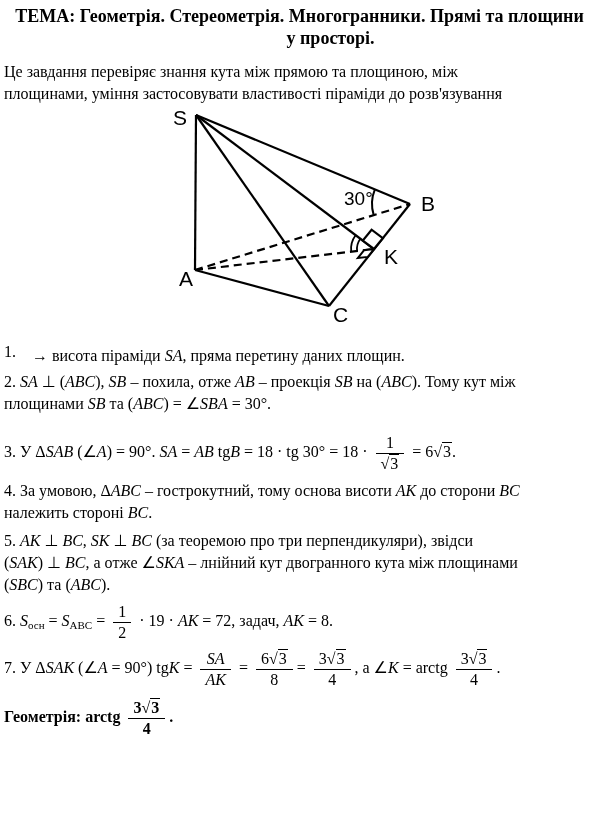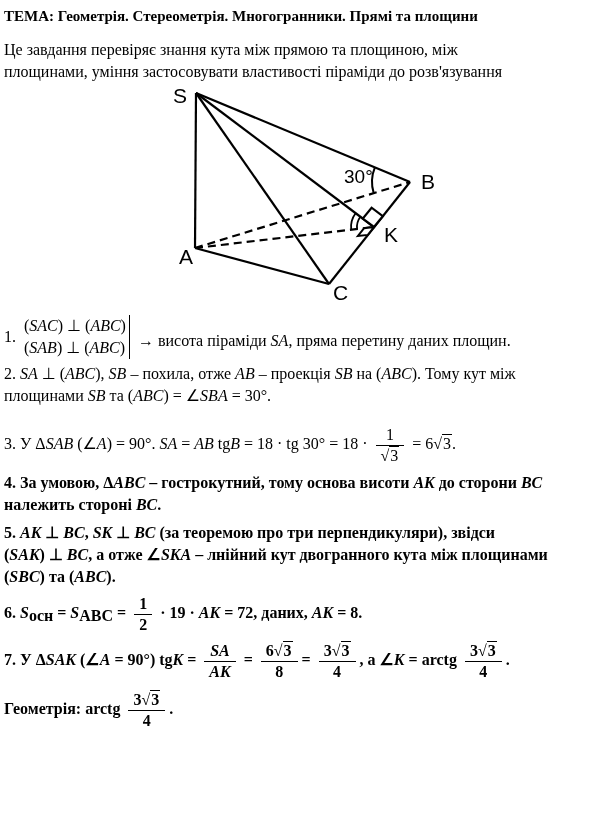--- a/index.html
+++ b/index.html
@@ -3,49 +3,50 @@
 <meta charset="utf-8">
 <style>
   html,body{margin:0;padding:0;}
   body{
     width:600px;height:813px;overflow:hidden;
     background:#ffffff;color:#000000;
     font-family:"Liberation Serif",serif;
     font-size:16px;line-height:22px;
   }
   .doc{padding:5px 5px 0 4px;}
-  .title{font-weight:bold;font-size:15px;line-height:22px;white-space:nowrap;}
+  .title{font-weight:bold;font-size:18px;line-height:22px;white-space:nowrap;text-align:center;}
   .title .t2{padding-left:62px;}
   .intro{margin-top:12px;}
   svg.figure{display:block;margin-top:2px;}
   .step{margin-top:18px;}
   .step1{display:flex;align-items:center;margin-top:2px;}
   .step1 .num{margin-right:8px;}
   .sys{display:inline-flex;flex-direction:column;border-right:1.5px solid #000;padding-right:3px;}
   .concl{margin-left:8px;margin-top:8px;}
   .mt-lg{margin-top:4px;}
   .mt-md{margin-top:18px;}
-  .mt-sm{margin-top:6px;font-weight:bold;}
+  .mt-sm{margin-top:6px;}
   .it{font-style:italic;}
   .frac{display:inline-block;text-align:center;vertical-align:middle;margin:0 4px;line-height:20px;}
   .frac .num{display:block;border-bottom:1px solid #000;padding:0 5px;}
   .frac .den{display:block;padding:0 5px;}
   .sqrt .radicand{border-top:1px solid #000;padding:0 1px;}
-  sub{font-size:16px;line-height:0;vertical-align:-3px;}
+  sub{font-size:11px;line-height:0;vertical-align:-3px;}
   .answer{margin-top:8px;font-weight:bold;}
   .fig-label{font-family:"Liberation Sans",sans-serif;font-size:21px;}
   .fig-label-small{font-family:"Liberation Sans",sans-serif;font-size:19px;}
 </style>
 </head>
 <body>
 
 <div class="doc">
 
   <div class="title">
     <div class="t1">ТЕМА: Геометрія. Стереометрія. Многогранники. Прямі та площини</div>
+    <div class="t2">у просторі.</div>
   </div>
 
   <div class="intro"><span>Це завдання перевіряє знання кута між прямою та площиною, між</span><br><span>площинами, уміння застосовувати властивості піраміди до розв'язування</span><br></div>
 
   <svg class="figure" width="600" height="228" viewBox="0 140 600 228" xmlns="http://www.w3.org/2000/svg">
     <g stroke="#000" stroke-width="2.2" fill="none">
 
       <line x1="192" y1="148" x2="191" y2="303"></line>
       <line x1="192" y1="148" x2="406" y2="237"></line>
       <line x1="192" y1="148" x2="325" y2="339"></line>
@@ -68,29 +69,25 @@
     <text class="fig-label" x="169" y="158">S</text>
     <text class="fig-label" x="175" y="319">A</text>
     <text class="fig-label" x="417" y="244">B</text>
     <text class="fig-label" x="329" y="355">C</text>
     <text class="fig-label" x="380" y="297">K</text>
     <text class="fig-label-small" x="340" y="238">30°</text>
   </svg>
 
   <div class="step step1">
     <span class="num">1.</span>
-    <span class="sys">
-      <span class="sysline"><span>(</span><span class="it">SAC</span><span>) ⊥ (</span><span class="it">ABC</span><span>)</span></span>
-      <span class="sysline"><span>(</span><span class="it">SAB</span><span>) ⊥ (</span><span class="it">ABC</span><span>)</span></span>
-    </span>
     <span class="concl"><span>→  висота піраміди </span><span class="it">SA</span><span>, пряма перетину даних площин.</span></span>
   </div>
 
   <div class="step mt-lg"><span>2. </span><span class="it">SA</span><span> ⊥ (</span><span class="it">ABC</span><span>), </span><span class="it">SB</span><span> – похила, отже </span><span class="it">AB</span><span> – проекція </span><span class="it">SB</span><span> на (</span><span class="it">ABC</span><span>). Тому кут між</span><br><span>площинами </span><span class="it">SB</span><span> та (</span><span class="it">ABC</span><span>) = ∠</span><span class="it">SBA</span><span> = 30°.</span></div>
   <div class="step mt-md"><span>3. У Δ</span><span class="it">SAB</span><span> (∠</span><span class="it">A</span><span>) = 90°. </span><span class="it">SA</span><span> = </span><span class="it">AB</span><span> tg</span><span class="it">B</span><span> = 18 · tg 30° = 18 · </span><span class="frac"><span class="num"><span>1</span></span><span class="den"><span class="sqrt"><span>√</span><span class="radicand">3</span></span></span></span><span> = 6</span><span class="sqrt"><span>√</span><span class="radicand">3</span></span><span>.</span></div>
   <div class="step mt-sm"><span>4. За умовою, Δ</span><span class="it">ABC</span><span> – гострокутний, тому основа висоти </span><span class="it">AK</span><span> до сторони </span><span class="it">BC</span><br><span>належить стороні </span><span class="it">BC</span><span>.</span></div>
   <div class="step mt-sm"><span>5. </span><span class="it">AK</span><span> ⊥ </span><span class="it">BC</span><span>, </span><span class="it">SK</span><span> ⊥ </span><span class="it">BC</span><span> (за теоремою про три перпендикуляри), звідси</span><br><span>(</span><span class="it">SAK</span><span>) ⊥ </span><span class="it">BC</span><span>, а отже ∠</span><span class="it">SKA</span><span> – лнійний кут двогранного кута між площинами</span><br><span>(</span><span class="it">SBC</span><span>) та (</span><span class="it">ABC</span><span>).</span></div>
-  <div class="step mt-sm"><span>6. </span><span class="it">S</span><sub>осн</sub><span> = </span><span class="it">S</span><sub>ABC</sub><span> = </span><span class="frac"><span class="num"><span>1</span></span><span class="den"><span>2</span></span></span><span> · 19 · </span><span class="it">AK</span><span> = 72, даних, </span><span class="it">AK</span><span> = 8.</span></div>
+  <div class="step mt-sm"><span>6. </span><span class="it">S</span><sub>осн</sub><span> = </span><span class="it">S</span><sub>ABC</sub><span> = </span><span class="frac"><span class="num"><span>1</span></span><span class="den"><span>2</span></span></span><span> · 19 · </span><span class="it">AK</span><span> = 72, задач, </span><span class="it">AK</span><span> = 8.</span></div>
   <div class="step mt-sm"><span>7. У Δ</span><span class="it">SAK</span><span> (∠</span><span class="it">A</span><span> = 90°) tg</span><span class="it">K</span><span> = </span><span class="frac"><span class="num"><span class="it">SA</span></span><span class="den"><span class="it">AK</span></span></span><span> = </span><span class="frac"><span class="num"><span>6</span><span class="sqrt"><span>√</span><span class="radicand">3</span></span></span><span class="den"><span>8</span></span></span><span>= </span><span class="frac"><span class="num"><span>3</span><span class="sqrt"><span>√</span><span class="radicand">3</span></span></span><span class="den"><span>4</span></span></span><span>, а ∠</span><span class="it">K</span><span> = arctg </span><span class="frac"><span class="num"><span>3</span><span class="sqrt"><span>√</span><span class="radicand">3</span></span></span><span class="den"><span>4</span></span></span><span>.</span></div>
 
   <div class="answer"><span>Геометрія: arctg </span><span class="frac"><span class="num"><span>3</span><span class="sqrt"><span>√</span><span class="radicand">3</span></span></span><span class="den"><span>4</span></span></span><span>.</span></div>
 
 </div>
 
 </body></html>

